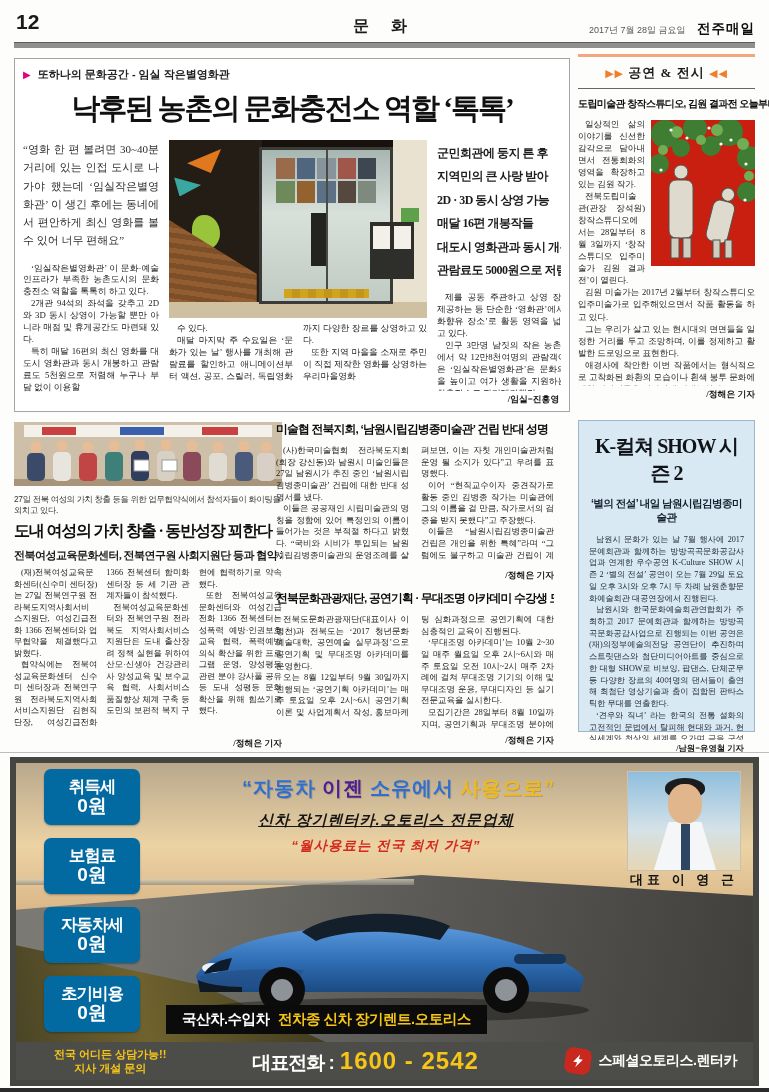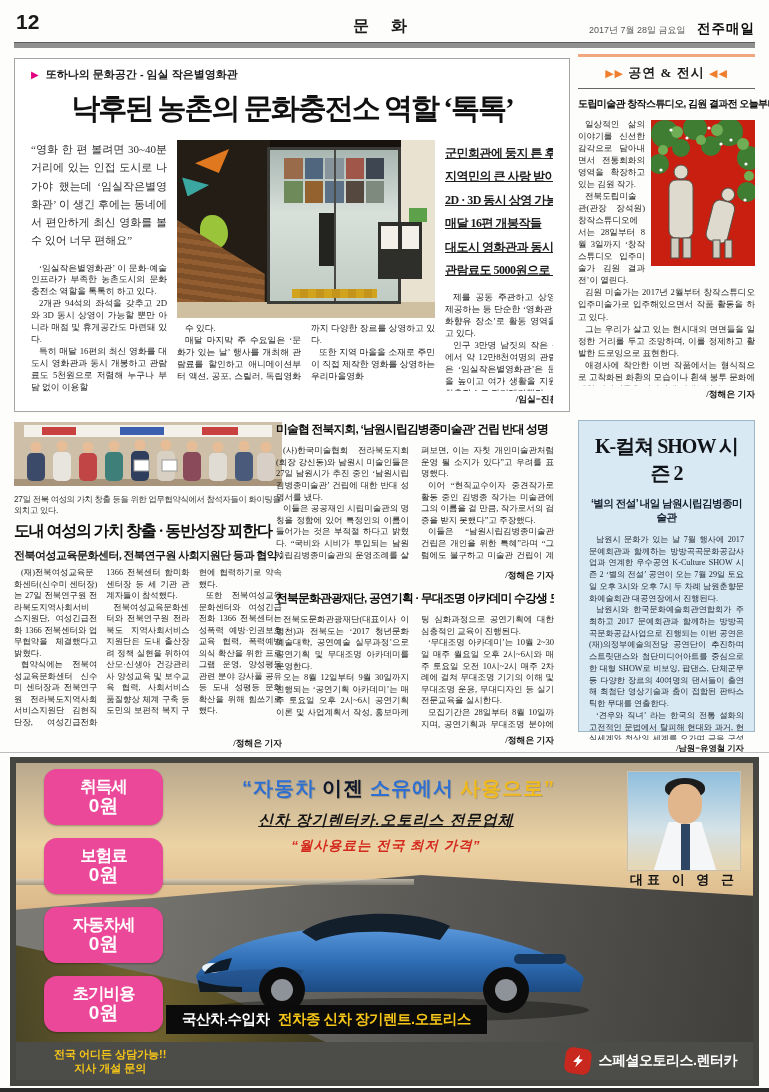--- a/index.html
+++ b/index.html
@@ -13,31 +13,31 @@
   
   .masthead{position:absolute;left:14px;right:14px;top:8px;height:34px;}
   .pageno{position:absolute;left:2px;top:2px;font-size:21px;font-weight:bold;font-family:"Liberation Sans",sans-serif;}
   .section{position:absolute;left:50%;transform:translateX(-50%);top:8px;font-size:16px;font-weight:bold;letter-spacing:9px;}
   .dateline{position:absolute;right:0;top:12px;font-size:9px;color:#555;font-family:"Liberation Sans",sans-serif;}
   .dateline b{font-size:13.5px;color:#0f0f0f;margin-left:9px;letter-spacing:1px;}
   .toprule{position:absolute;left:14px;right:14px;top:42px;height:5px;background:#8f8f8f;border-top:1px solid #5c5c5c;}
 
   
   .main-article{position:absolute;left:14px;top:58px;width:556px;height:354px;border:1px solid #a5a5a5;
-                box-sizing:border-box;padding:8px 16px;background:#fff;}
+                box-sizing:border-box;padding:8px 8px;background:#fff;}
   .kicker{font-size:11px;font-weight:bold;color:#222;}
   .kicker .arrow{color:#e4007f;font-size:10px;margin-right:4px;}
   .main-headline{margin:7px 0 11px;text-align:center;font-size:29px;font-weight:bold;letter-spacing:-2px;color:#101010;}
   .cols{display:flex;gap:10px;height:266px;overflow:hidden;}
   .c1{width:136px;flex:none;overflow:hidden;}
   .lead{font-size:11px;line-height:1.66;color:#2d2d2d;margin-bottom:13px;text-align:justify;}
   .cmid{width:258px;flex:none;display:flex;flex-direction:column;}
   .twocol{columns:2;column-gap:10px;column-fill:auto;overflow:hidden;flex:1;margin-top:5px;}
   .c4{width:142px;flex:none;overflow:hidden;display:flex;flex-direction:column;}
-  .pullquote{font-size:12px;font-weight:bold;line-height:1.95;margin:2px 0 10px;color:#1c1c1c;letter-spacing:-0.5px;text-decoration:underline;}
+  .pullquote{font-size:12px;font-weight:bold;line-height:1.95;margin:2px 0 10px;color:#1c1c1c;letter-spacing:-0.5px;}
   .c4-text{flex:1;overflow:hidden;}
 
   
   .photo-cinema{height:178px;position:relative;overflow:hidden;background:#17120e;flex:none;}
   .pc-leftwall{position:absolute;left:0;top:0;width:36%;height:100%;background:#241d15;}
   .pc-orange{position:absolute;left:7%;top:5%;width:34px;height:24px;background:#e07820;clip-path:polygon(0 60%,100% 0,70% 100%);}
   .pc-teal{position:absolute;left:2%;top:21%;width:27px;height:19px;background:#3aa8a0;clip-path:polygon(0 0,100% 40%,20% 100%);}
   .pc-lime{position:absolute;left:9%;top:42%;width:28px;height:34px;background:#9ac43a;border-radius:45% 60% 50% 50%;}
   .pc-wood{position:absolute;left:0;bottom:0;width:34%;height:55%;
            background:repeating-linear-gradient(8deg,#7c4f28 0 5px,#915d31 5px 10px);
@@ -109,21 +109,21 @@
   .road{position:absolute;left:0;right:0;top:105px;bottom:38px;
         background:linear-gradient(100deg,#7a7973 8%,#5a5955 55%,#403f3b);
         clip-path:polygon(0 24%,55% 4%,100% 16%,100% 100%,0 100%);}
   .grass{position:absolute;left:0;bottom:38px;width:42%;height:118px;
          background:linear-gradient(80deg,#4a4526,#6f622e 40%,#3c3820);
          clip-path:polygon(0 18%,60% 52%,100% 100%,0 100%);}
   .guardrail{position:absolute;left:0;width:54%;top:116px;height:6px;background:linear-gradient(#d6cfbf,#8f8a7c);opacity:.75;}
   .car{position:absolute;left:168px;bottom:46px;width:420px;height:150px;}
 
   .badges{position:absolute;left:28px;top:6px;display:flex;flex-direction:column;gap:13px;}
-  .badge{width:119px;height:56px;background:#ec4899;border-radius:13px;color:#fff;text-align:center;font-weight:bold;
+  .badge{width:96px;height:56px;background:#0369a1;border-radius:7px;color:#fff;text-align:center;font-weight:bold;
          display:flex;flex-direction:column;justify-content:center;line-height:1.08;box-shadow:0 1px 2px rgba(0,0,0,.3);}
   .badge .b1{font-size:16.5px;letter-spacing:-1px;}
   .badge .b2{font-size:19px;}
 
   .ad-head{position:absolute;left:150px;width:440px;top:12px;text-align:center;}
   .ad-h1{font-size:20px;font-weight:bold;letter-spacing:1px;text-shadow:1px 1px 0 rgba(0,0,0,.15);}
   .ad-h1 span{margin:0 3px;}
   .ad-h2{font-size:15px;font-weight:bold;font-style:italic;margin-top:9px;color:#151515;letter-spacing:1px;text-decoration:underline;}
   .ad-h3{font-size:13.5px;font-weight:bold;font-style:italic;margin-top:7px;color:#d42a1e;letter-spacing:1px;}
 
@@ -424,21 +424,21 @@
         <span class="b1">자동차세</span>
         <span class="b2">0원</span>
       </div>
         <div class="badge">
         <span class="b1">초기비용</span>
         <span class="b2">0원</span>
       </div>
       </div>
 
     <div class="ad-head">
-      <div class="ad-h1"><span style="color: rgb(46, 111, 210); margin-left: 28px;">“자동차</span><span style="color: #0f172a;">이젠</span><span style="color: rgb(46, 111, 210);">소유에서</span><span style="color: rgb(240, 185, 28);">사용으로”</span></div>
+      <div class="ad-h1"><span style="color: rgb(46, 111, 210); margin-left: 28px;">“자동차</span><span style="color: #4c1d95;">이젠</span><span style="color: rgb(46, 111, 210);">소유에서</span><span style="color: rgb(240, 185, 28);">사용으로”</span></div>
       <div class="ad-h2">신차 장기렌터카.오토리스 전문업체</div>
       <div class="ad-h3">“월사용료는 전국 최저 가격”</div>
     </div>
 
     <div class="ceo">
       <div class="ceo-photo">
         <div class="ceo-shirt"></div>
         <div class="ceo-tie"></div>
         <div class="ceo-hair"></div>
         <div class="ceo-face"></div>
@@ -448,20 +448,24 @@
 
     <div class="black-banner">
       <span class="bb-white">국산차.수입차</span>
       <span class="bb-yellow">전차종 신차 장기렌트.오토리스</span>
     </div>
 
     <div class="ad-strip">
       <div class="strip-left">
         <div>전국 어디든 상담가능!!</div>
         <div>지사 개설 문의</div>
+      </div>
+      <div class="strip-phone">
+        <span class="lbl">대표전화 :</span>
+        <span class="num">1600 - 2542</span>
       </div>
       <div class="strip-co">
         <span class="logo">
           <svg width="16" height="16" viewBox="0 0 24 24">
               <path d="M14 2 L5 14 h6 l-2 8 10-13 h-6 z" fill="#fff"></path>
             </svg>
         </span>
         <span class="co">스페셜오토리스.렌터카</span>
       </div>
     </div>

